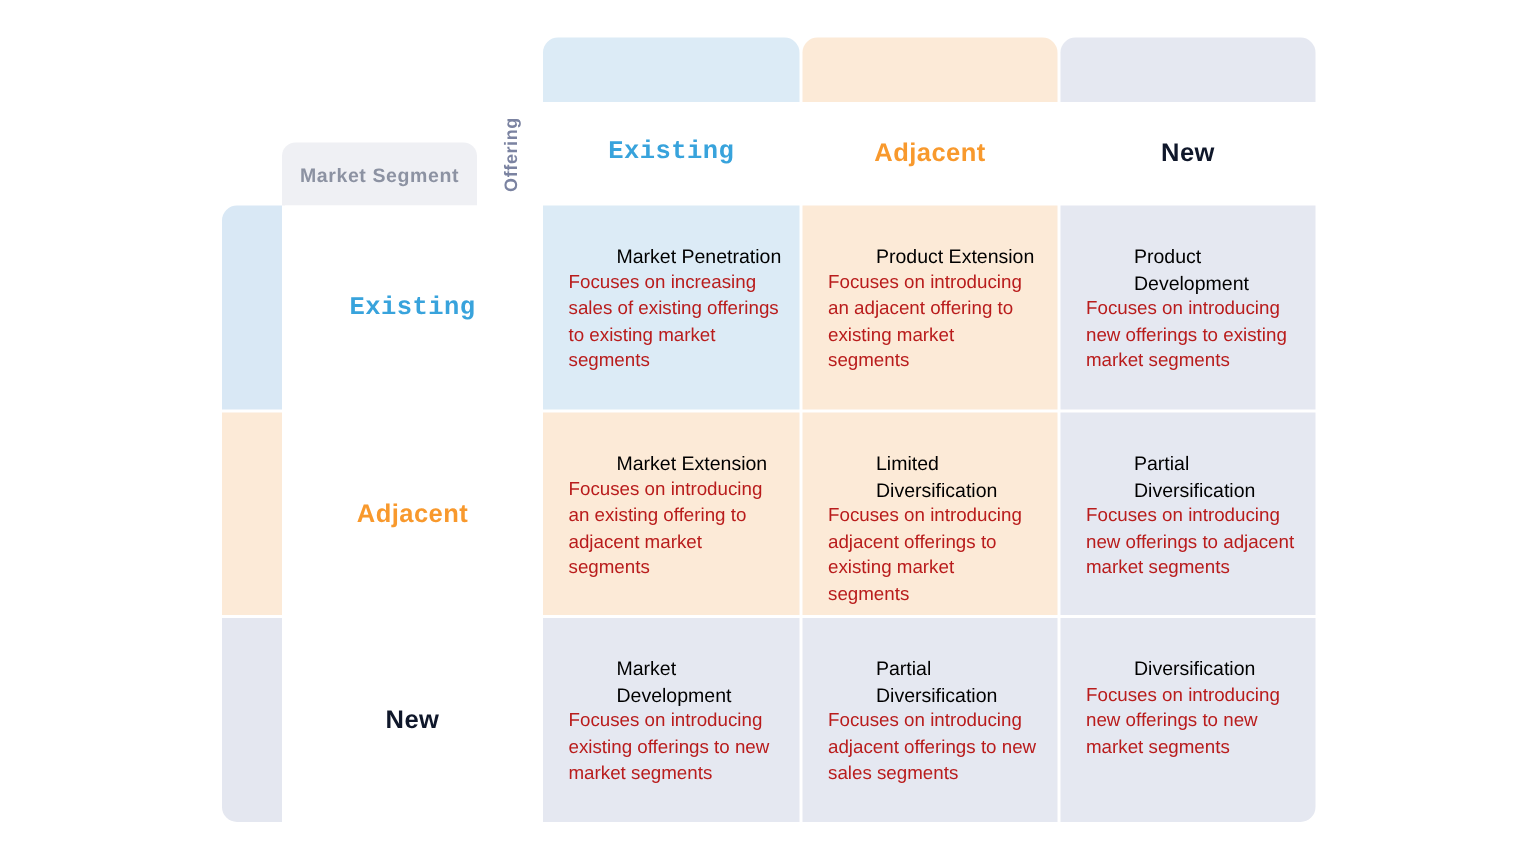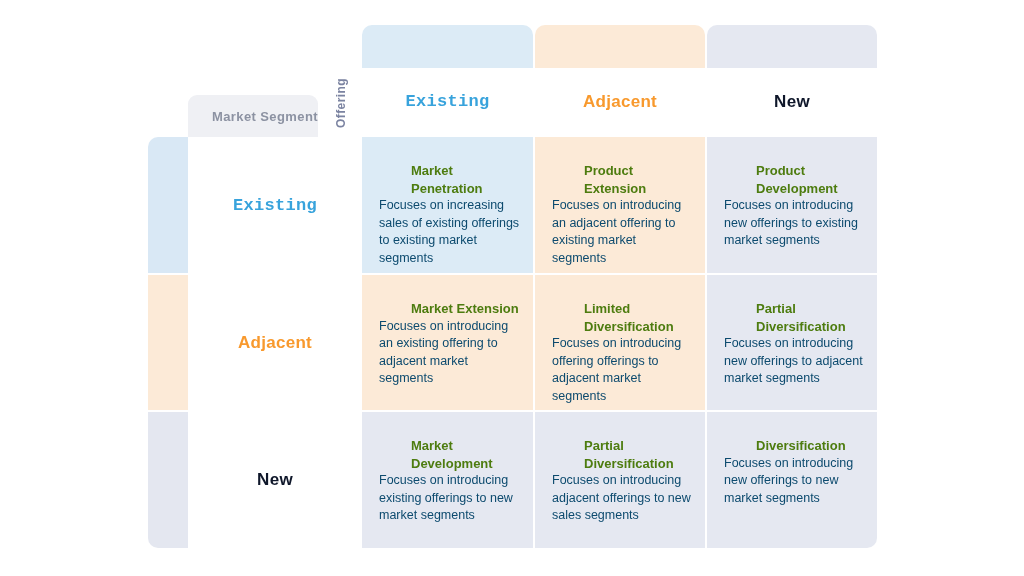--- a/index.html
+++ b/index.html
@@ -42,31 +42,31 @@
   .round-tl{border-radius:10px 0 0 0;}
   .round-bl{border-radius:0 0 0 10px;}
   .round-br{border-radius:0 0 10px 0;}
 
   
   .row-label{left:190px;width:170px;background:#ffffff;display:flex;align-items:center;justify-content:center;
              font-weight:bold;font-size:17px;letter-spacing:0.3px;}
 
   
   .ms-tab{left:188px;top:95px;width:130px;height:42px;background:#eff0f4;border-radius:9px 9px 0 0;
-          display:flex;align-items:center;justify-content:flex-end;font-weight:bold;font-size:13px;
+          display:flex;align-items:center;justify-content:center;font-weight:bold;font-size:13px;
           letter-spacing:0.4px;color:#8c92a2;}
   .offering-tab{left:321px;top:68px;width:39px;height:69px;background:#ffffff;border-radius:9px 0 0 9px;
           display:flex;align-items:center;justify-content:center;}
   .offering-tab span{transform:rotate(-90deg);white-space:nowrap;font-weight:bold;font-size:12px;
           letter-spacing:0.4px;color:#7b83a1;}
 
   
   .cell{padding:25px 12px 0 17px;}
-  .cell-title{font-weight:bold;font-size:13px;color:#4d7c0f;line-height:17.5px;padding-left:32px;}
-  .cell-body{font-size:12.5px;color:#0c4a6e;line-height:17.5px;}
+  .cell-title{font-weight:normal;font-size:13px;color:#000000;line-height:17.5px;padding-left:32px;}
+  .cell-body{font-size:12.5px;color:#b91c1c;line-height:17.5px;}
 </style>
 </head>
 <body>
 
 <div class="canvas">
 
   <div class="abs top-strip c1 bg-blue"></div>
   <div class="abs top-strip c2 bg-peach"></div>
   <div class="abs top-strip c3 bg-gray"></div>
 
@@ -113,21 +113,21 @@
     <div class="cell-title">Product Development</div>
     <div class="cell-body">Focuses on introducing new offerings to existing market segments</div>
   </div>
 
   <div class="abs cell c1 r2 bg-peach">
     <div class="cell-title">Market Extension</div>
     <div class="cell-body">Focuses on introducing an existing offering to adjacent market segments</div>
   </div>
   <div class="abs cell c2 r2 bg-peach">
     <div class="cell-title">Limited Diversification</div>
-    <div class="cell-body">Focuses on introducing offering offerings to adjacent market segments</div>
+    <div class="cell-body">Focuses on introducing adjacent offerings to existing market segments</div>
   </div>
   <div class="abs cell c3 r2 bg-gray">
     <div class="cell-title">Partial Diversification</div>
     <div class="cell-body">Focuses on introducing new offerings to adjacent market segments</div>
   </div>
 
   <div class="abs cell c1 r3 bg-gray">
     <div class="cell-title">Market Development</div>
     <div class="cell-body">Focuses on introducing existing offerings to new market segments</div>
   </div>

